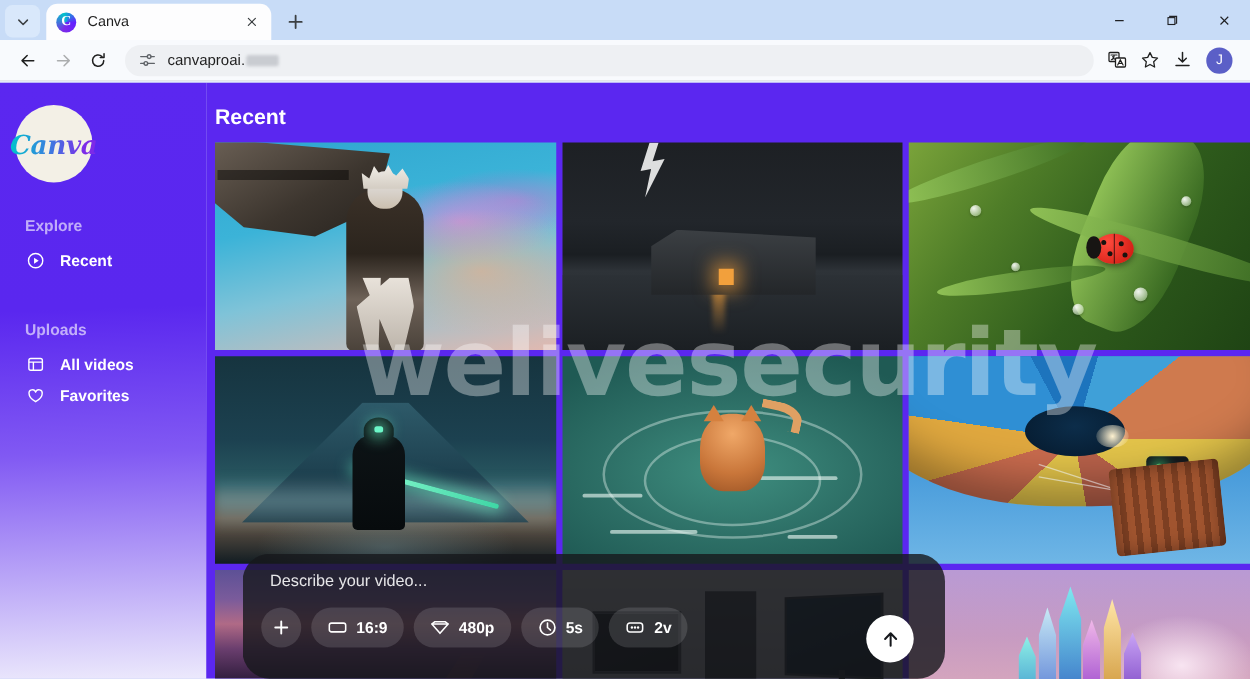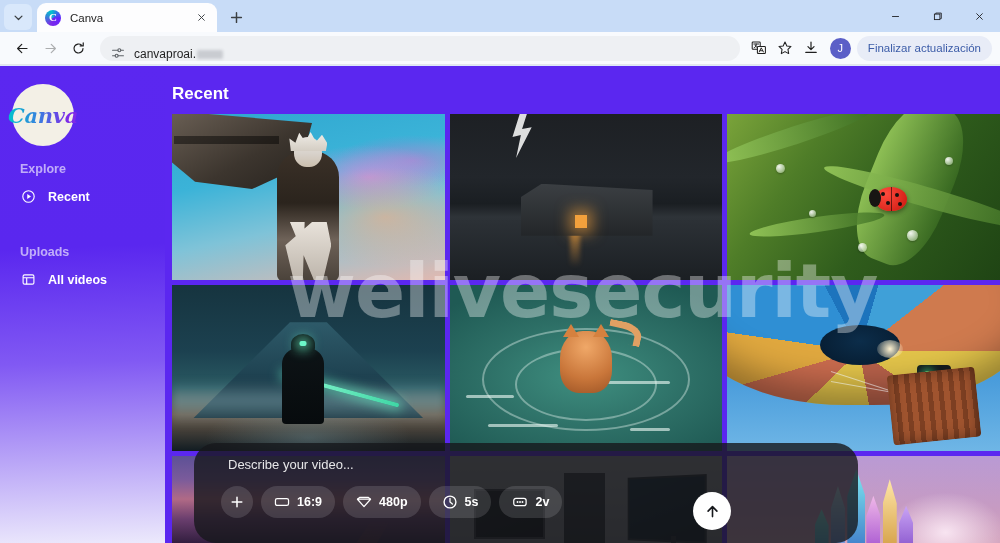--- a/index.html
+++ b/index.html
@@ -109,21 +109,21 @@
   }
   .nav-btn svg { width: 15px; height: 15px; }
   .nav-btn.disabled svg { opacity: .35; }
 
   .omnibox {
     flex: 1;
     height: 25px;
     background: #eef0f3;
     border-radius: 13px;
     display: flex;
-    align-items: flex-end;
+    align-items: center;
     padding: 0 10px;
     margin: 0 6px 0 8px;
     cursor: text;
   }
   .omnibox-icon { width: 15px; height: 15px; flex: 0 0 auto; display:flex; align-items:center; justify-content:center;}
   .omnibox-icon svg { width: 14px; height: 14px; }
   .omnibox-url {
     font-size: 12px;
     color: #1f1f1f;
     margin-left: 9px;
@@ -204,21 +204,21 @@
     background-clip: text;
     color: transparent;
     letter-spacing: -0.3px;
   }
   .nav-section-title {
     color: rgba(255,255,255,.62);
     font-size: 12.5px;
     font-weight: bold;
     margin: 0 0 8px 20px;
   }
-  .nav-group-explore { margin-top: 16px; }
+  .nav-group-explore { margin-top: 28px; }
   .nav-group-library { margin-top: 36px; }
   .nav-item {
     display: flex;
     align-items: center;
     height: 25px;
     padding-left: 20px;
     cursor: pointer;
     color: #ffffff;
   }
   .nav-item .ic {
@@ -577,24 +577,24 @@
     color: rgba(255,255,255,.36);
     pointer-events: none;
     white-space: nowrap;
     font-family: "DejaVu Sans", sans-serif;
   }
 
   
   .prompt-bar {
     position: absolute;
     left: 29px; top: 377px;
-    width: 664px; height: 100px;
+    width: 562px; height: 100px;
     background: rgba(22,24,28,.80);
     border-radius: 22px;
-    padding: 14px 0 0 12px;
+    padding: 14px 0 0 0;
   }
   .prompt-placeholder {
     color: #e6e6e8;
     font-size: 13px;
     margin-left: 22px;
   }
   .prompt-chips {
     display: flex;
     align-items: center;
     margin: 14px 0 0 15px;
@@ -722,21 +722,20 @@
     </div>
     <div class="tb-icon">
       <svg viewBox="0 0 20 20">
         <path d="M10 2.5v9M6.2 8.2L10 12l3.8-3.8" fill="none" stroke="#1f1f1f" stroke-width="1.5" stroke-linecap="round" stroke-linejoin="round"></path>
         <path d="M3.5 15.5h13" stroke="#1f1f1f" stroke-width="1.5" stroke-linecap="round"></path>
       </svg>
     </div>
     <div class="avatar">
       <span>J</span>
     </div>
-    <button class="update-btn">Finalizar actualización</button>
   </div>
 
   <div class="page">
 
     <div class="sidebar">
       <div class="canva-logo">
         <span>Canva</span>
       </div>
 
       <div class="nav-group-explore">
@@ -761,20 +760,28 @@
         <div class="nav-item">
           <span class="ic">
             <svg viewBox="0 0 20 20">
                 <rect x="2.8" y="3.8" width="14.4" height="12.4" rx="2" fill="none" stroke="#fff" stroke-width="1.5"></rect>
                 <path d="M2.8 7.6h14.4M7.6 7.6v8.6" stroke="#fff" stroke-width="1.5"></path>
               </svg>
           </span>
           <span class="lbl">All videos</span>
         </div>
 
+        <div class="nav-item">
+          <span class="ic">
+            <svg viewBox="0 0 20 20">
+                <path d="M10 16.5S3 12.2 3 7.9A3.6 3.6 0 0 1 10 6.3 3.6 3.6 0 0 1 17 7.9c0 4.3-7 8.6-7 8.6z" fill="none" stroke="#fff" stroke-width="1.5" stroke-linejoin="round"></path>
+              </svg>
+          </span>
+          <span class="lbl">Favorites</span>
+        </div>
 
       </div>
     </div>
 
     <div class="main">
       <div class="main-title">Recent</div>
 
       <div class="grid">
 
         <div class="cell art-anime">

